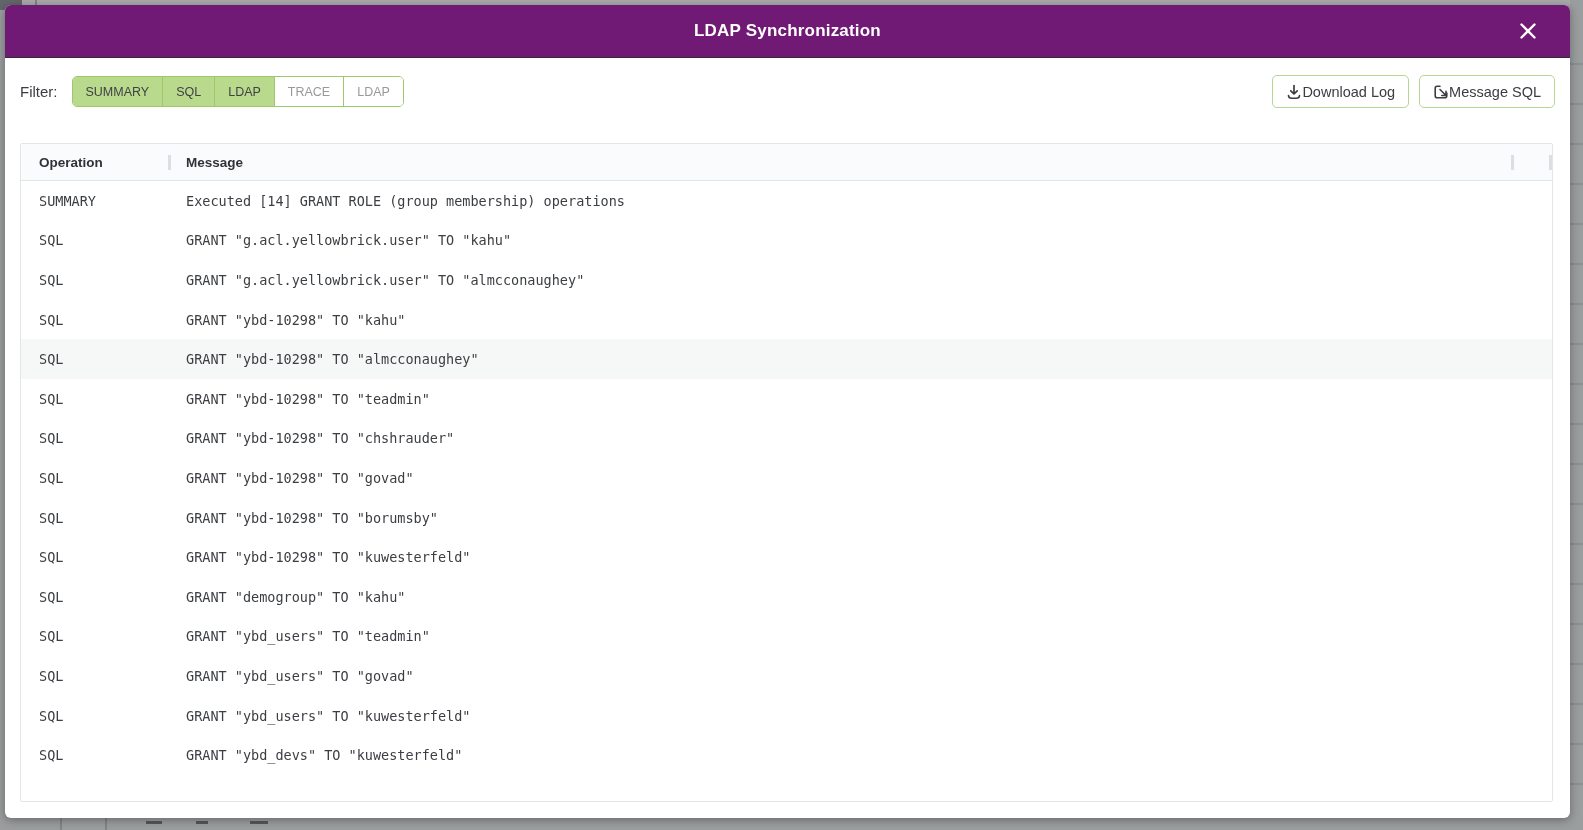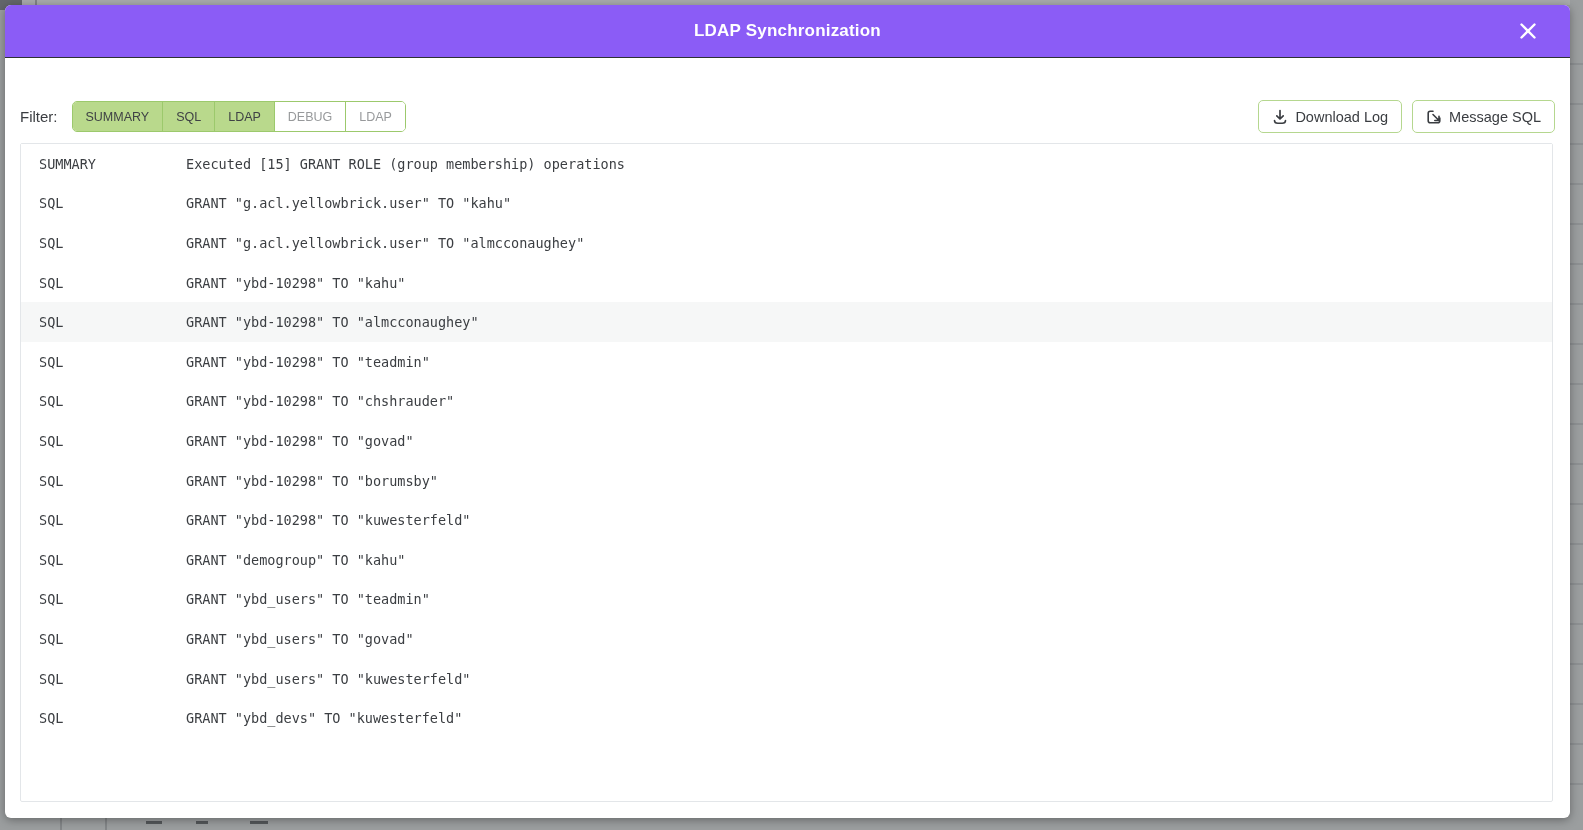--- a/index.html
+++ b/index.html
@@ -16,40 +16,40 @@
               background-position:0 25px; }
   .bd-bottom { position:absolute; left:0; bottom:0; width:100%; height:12px; background:#9b9e9f; }
   .bd-vline1 { position:absolute; left:60px; bottom:0; width:2px; height:12px; background:#838688; }
   .bd-vline2 { position:absolute; left:105px; bottom:0; width:2px; height:12px; background:#838688; }
   .bd-frag { position:absolute; bottom:6px; height:3px; background:#55585b; }
   .bd-frag.f1 { left:146px; width:16px; } .bd-frag.f2 { left:196px; width:12px; } .bd-frag.f3 { left:250px; width:18px; }
 
   
   .modal { position:absolute; left:5px; top:5px; width:1565px; height:813px; background:#ffffff;
            border-radius:6px; overflow:hidden; box-shadow:0 2px 10px rgba(0,0,0,.35); }
-  .modal-header { position:relative; height:53px; background:#8b5cf6; display:flex;
+  .modal-header { position:relative; height:53px; background:#701a75; display:flex;
                   align-items:center; justify-content:center; border-bottom:1px solid #2e3134; }
   .modal-title { color:#ffffff; font-size:17px; font-weight:600; letter-spacing:.2px; }
   .close-btn { position:absolute; right:30px; top:50%; transform:translateY(-50%);
                width:24px; height:24px; cursor:pointer; display:flex; align-items:center; justify-content:center; }
   .close-btn svg { display:block; }
 
   .modal-body { position:relative; height:760px; padding:0 15px; }
 
   
-  .toolbar { position:absolute; left:15px; right:15px; top:42px; height:33px;
+  .toolbar { position:absolute; left:15px; right:15px; top:17px; height:33px;
              display:flex; align-items:center; }
   .filter-label { font-size:15px; color:#3a3d41; margin-right:14px; }
   .seg-group { display:flex; height:31px; border:1px solid #9cc96c; border-radius:5px; overflow:hidden; background:#fff; }
   .seg { display:flex; align-items:center; justify-content:center; padding:0 13px;
          font-size:12.5px; color:#97999b; background:#ffffff; cursor:pointer; border-left:1px solid #9cc96c; }
   .seg:first-child { border-left:none; }
   .seg.active { background:#b9d98c; color:#3f4245; }
   .toolbar-spacer { flex:1; }
-  .dl-btn { display:flex; align-items:center; gap:7px; height:33px; padding:0 13px; margin-left:10px;
+  .dl-btn { display:flex; align-items:center; height:33px; padding:0 13px; margin-left:10px;
             border:1px solid #b5d78f; border-radius:5px; background:#ffffff; cursor:pointer;
             font-size:14.5px; color:#3a3d41; font-family:"Liberation Sans",sans-serif; }
   .dl-btn svg { display:block; }
 
   
   .log-table { position:absolute; left:15px; top:85px; width:1533px; height:659px;
                border:1px solid #e3e6e9; border-radius:2px; background:#fff; }
   .lt-header { position:relative; height:37px; background:#fafbfc; border-bottom:1px solid #e2e5e8;
                display:flex; align-items:center; font-size:13.5px; font-weight:700; color:#2f3337; }
   .lt-h-op { width:148px; padding-left:18px; }
@@ -92,21 +92,21 @@
   </div>
 
   <div class="modal-body">
 
     <div class="toolbar">
       <span class="filter-label">Filter:</span>
       <div class="seg-group" id="seg-group">
           <div class="seg active">SUMMARY</div>
           <div class="seg active">SQL</div>
           <div class="seg active">LDAP</div>
-          <div class="seg">DEBUG</div>
+          <div class="seg">TRACE</div>
           <div class="seg">LDAP</div>
         </div>
       <div class="toolbar-spacer"></div>
       <button class="dl-btn">
         <span>
           <svg width="16" height="16" viewBox="0 0 16 16">
             <path d="M8 1.5 V9.5 M4.8 6.8 L8 10 L11.2 6.8" stroke="#3a3d41" stroke-width="1.7" fill="none" stroke-linecap="round" stroke-linejoin="round"></path>
             <path d="M2.5 11.5 C2.5 13.8 3.6 14.3 5.8 14.3 H10.2 C12.4 14.3 13.5 13.8 13.5 11.5" stroke="#3a3d41" stroke-width="1.6" fill="none" stroke-linecap="round"></path>
           </svg>
         </span>
@@ -117,24 +117,32 @@
           <svg width="16" height="16" viewBox="0 0 16 16">
             <path d="M7 2.2 H4.2 C3 2.2 2.2 3 2.2 4.2 V11.8 C2.2 13 3 13.8 4.2 13.8 H11.8 C13 13.8 13.8 13 13.8 11.8 V9" stroke="#3a3d41" stroke-width="1.6" fill="none" stroke-linecap="round"></path>
             <path d="M7 5.5 L13 11.5 M13 7.3 V11.5 H8.8" stroke="#3a3d41" stroke-width="1.6" fill="none" stroke-linecap="round" stroke-linejoin="round"></path>
           </svg>
         </span>
         <span>Message SQL</span>
       </button>
     </div>
 
     <div class="log-table">
+      <div class="lt-header">
+        <div class="lt-h-op">Operation</div>
+        <div class="lt-h-msg">Message</div>
+        <div class="lt-h-extra"></div>
+        <div class="col-handle h1"></div>
+        <div class="col-handle h2"></div>
+        <div class="col-handle h3"></div>
+      </div>
       <div class="lt-body" id="lt-body">
           <div class="lt-row">
     <div class="c-op">SUMMARY</div>
-    <div class="c-msg">Executed [15] GRANT ROLE (group membership) operations</div>
+    <div class="c-msg">Executed [14] GRANT ROLE (group membership) operations</div>
   </div>
           <div class="lt-row">
     <div class="c-op">SQL</div>
     <div class="c-msg">GRANT "g.acl.yellowbrick.user" TO "kahu"</div>
   </div>
           <div class="lt-row">
     <div class="c-op">SQL</div>
     <div class="c-msg">GRANT "g.acl.yellowbrick.user" TO "almcconaughey"</div>
   </div>
           <div class="lt-row">

